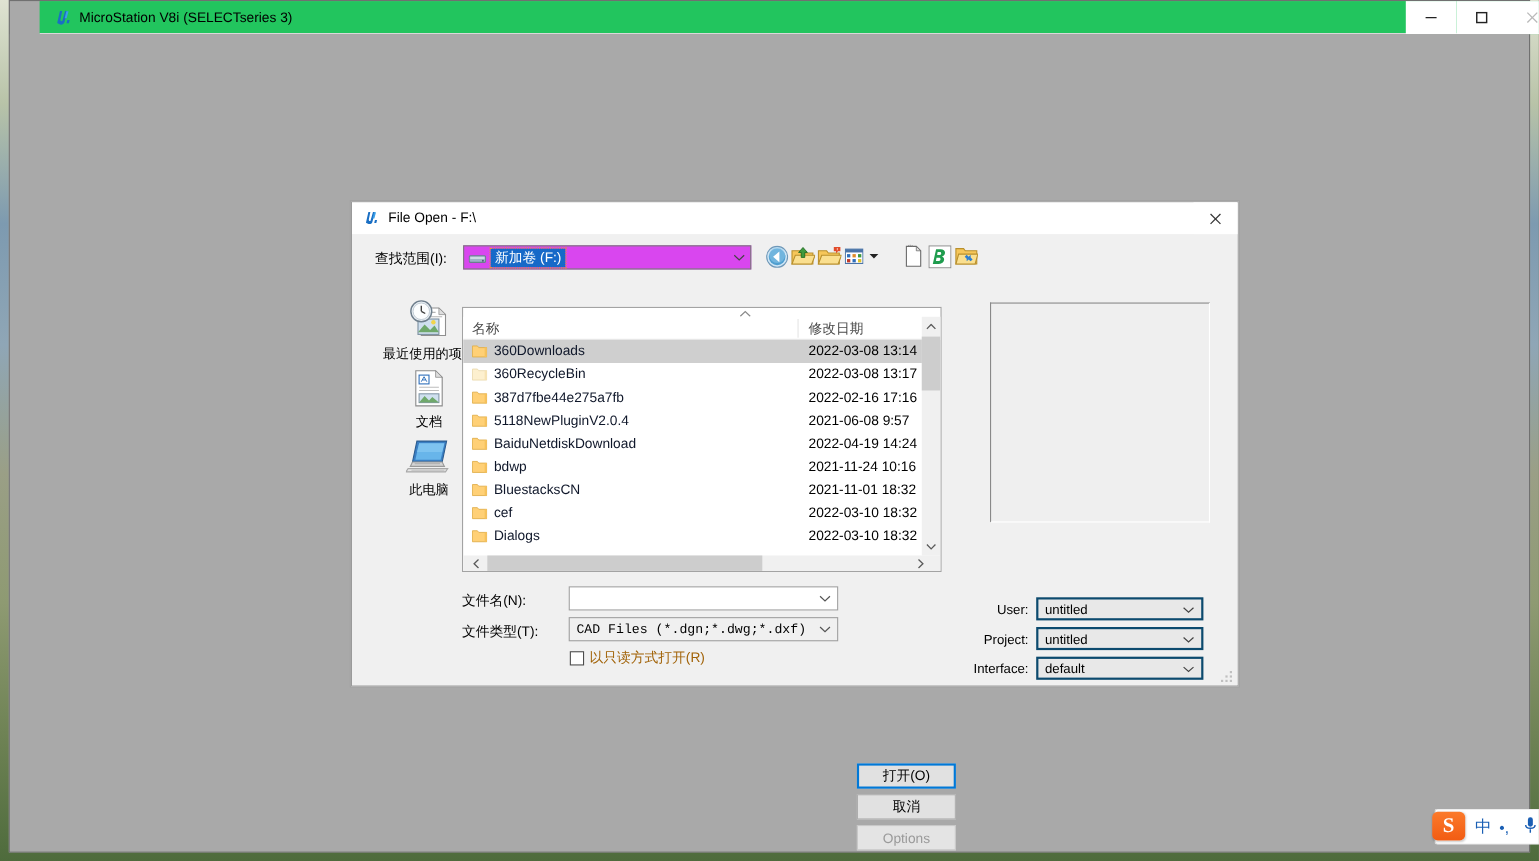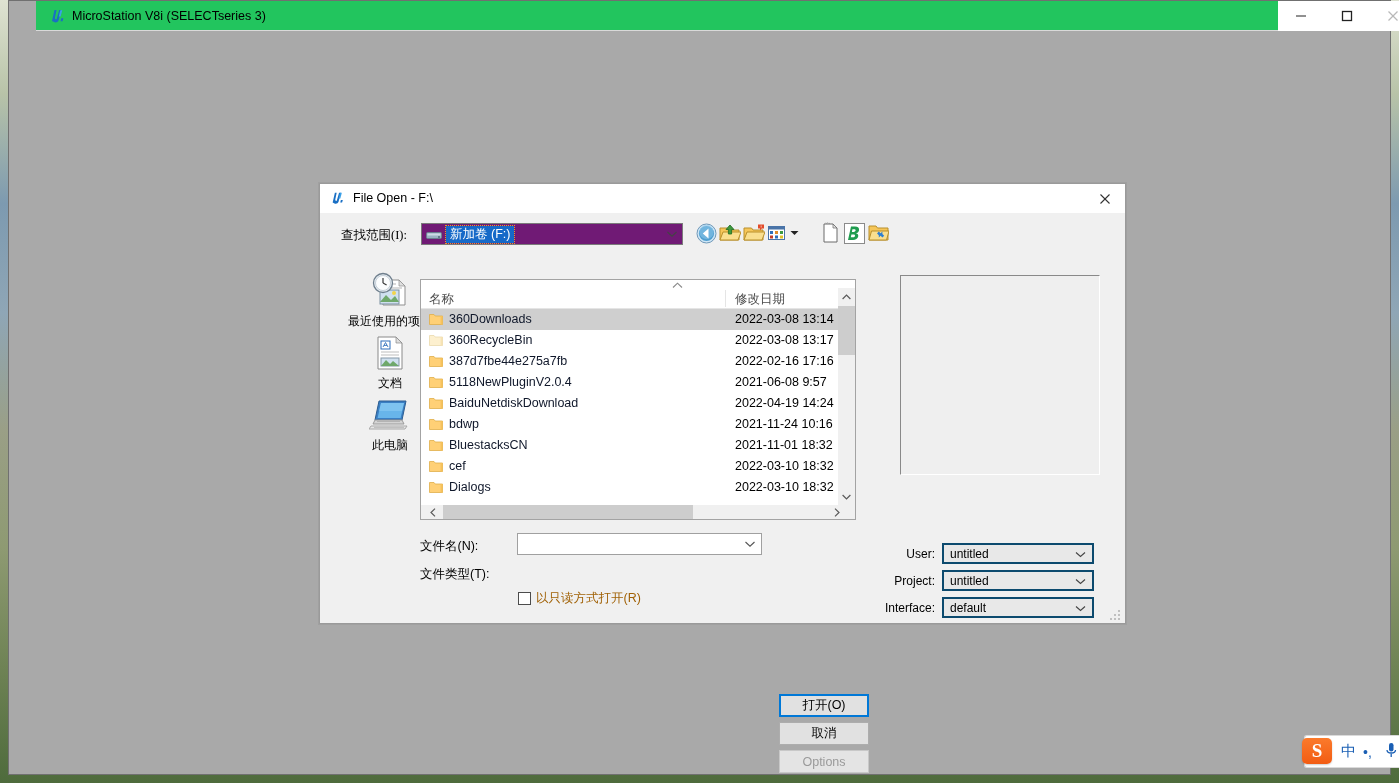--- a/index.html
+++ b/index.html
@@ -81,25 +81,25 @@
   }
   #dlg-body {
     position: absolute; left: 0; top: 29px; right: 0; bottom: 0;
     background: #f0f0f0;
   }
 
   
   #lookin-label {
     position: absolute; left: 21px; top: 14px;
     font-size: 12.5px; color: #000;
-    font-family: Liberation Serif, serif;
+    font-family: Liberation Sans, sans-serif;
   }
   #lookin-combo {
     position: absolute; left: 101px; top: 10px; width: 262px; height: 22px;
-    background: #701a75;
+    background: #d946ef;
     border: 1px solid #7a7a7a;
     box-sizing: border-box;
   }
   #lookin-drive-icon { position: absolute; left: 4px; top: 5px; width: 16px; height: 12px; }
   #lookin-text {
     position: absolute; left: 24px; top: 2px; height: 17px; line-height: 17px;
     padding: 0 4px;
     background: #1669c8; color: #ffffff;
     font-size: 12.5px;
     outline: 1px dotted #e89a2a;
@@ -688,20 +688,28 @@
       <div class="combo" id="combo-filename">
         <span class="combo-text"></span>
         <span class="combo-arrow">
           <svg width="12" height="8" viewBox="0 0 12 8">
               <path d="M1.5 2 L6 6.2 L10.5 2" fill="none" stroke="#555" stroke-width="1.1"></path>
             </svg>
         </span>
       </div>
 
       <span class="form-label" id="lbl-filetype">文件类型(T):</span>
+      <div class="combo" id="combo-filetype">
+        <span class="combo-text">CAD Files (*.dgn;*.dwg;*.dxf)</span>
+        <span class="combo-arrow">
+          <svg width="12" height="8" viewBox="0 0 12 8">
+              <path d="M1.5 2 L6 6.2 L10.5 2" fill="none" stroke="#555" stroke-width="1.1"></path>
+            </svg>
+        </span>
+      </div>
 
       <div id="chk-readonly-box"></div>
       <span id="chk-readonly-label">以只读方式打开(R)</span>
 
       <div class="btn" id="btn-open">打开(O)</div>
       <div class="btn" id="btn-cancel">取消</div>
       <div class="btn" id="btn-options">Options</div>
 
       <span class="right-label" id="lbl-user">User:</span>
       <div class="right-combo" id="combo-user">

